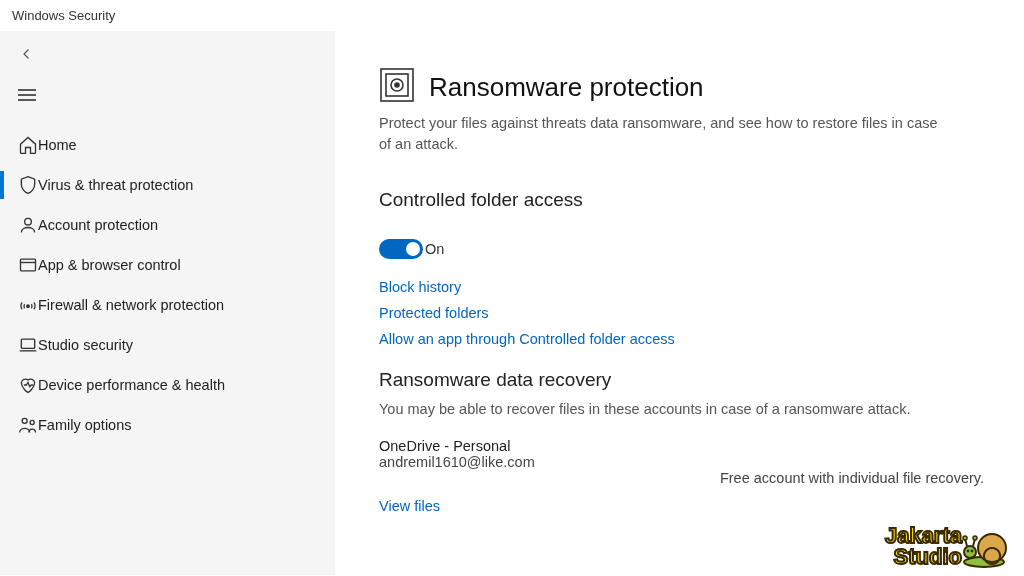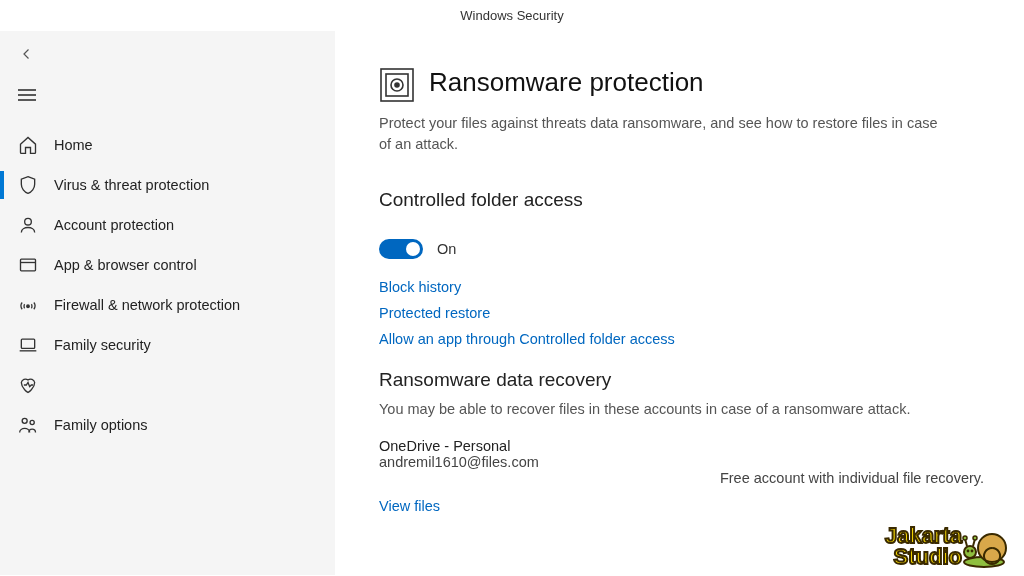--- a/index.html
+++ b/index.html
@@ -1,36 +1,36 @@
 <!DOCTYPE html>
 <html><head>
 <meta charset="utf-8">
 <style>
 * { margin: 0; padding: 0; box-sizing: border-box; font-family: "Segoe UI", Arial, sans-serif; }
 body { width: 1024px; height: 576px; background: #fff; overflow: hidden; position: relative; }
-.app-title { font-size: 13px; padding: 8px 28px; color: #333; text-align: center; }
+.app-title { font-size: 13px; padding: 8px 12px; color: #333; }
 .container { display: flex; height: calc(100% - 32px); }
 .sidebar { width: 335px; background: #f5f5f5; padding-top: 6px; }
 .back-btn { padding: 8px 18px; cursor: pointer; }
 .back-btn svg { width: 18px; height: 18px; }
 .hamburger { padding: 12px 18px; cursor: pointer; }
 .hamburger svg { width: 18px; height: 12px; }
 .nav { margin-top: 8px; }
-.nav-item { display: flex; align-items: center; padding: 10px 18px; cursor: pointer; gap: 16px; position: relative; }
+.nav-item { display: flex; align-items: center; padding: 10px 18px; cursor: pointer; position: relative; }
 .nav-item.selected::before { content: ""; position: absolute; left: 0; top: 6px; bottom: 6px; width: 4px; background: #0078d4; }
 .nav-item .icon { width: 20px; height: 20px; display: flex; align-items: center; justify-content: center; color: #333; }
 .nav-item .label { font-size: 14.5px; color: #222; }
 .content { flex: 1; padding: 36px 40px 20px 44px; overflow-y: auto; }
-.page-header { display: flex; align-items: flex-start; gap: 14px; margin-bottom: 10px; }
+.page-header { display: flex; align-items: flex-end; gap: 14px; margin-bottom: 10px; }
 .page-header .page-icon { width: 36px; height: 36px; }
 .page-title { font-size: 26px; font-weight: 400; color: #111; }
 .page-desc { font-size: 14.5px; color: #555; line-height: 1.45; margin-bottom: 34px; max-width: 560px; }
 .section-title { font-size: 19px; font-weight: 500; color: #222; margin-bottom: 8px; }
 .section-desc { font-size: 14.5px; color: #555; line-height: 1.45; margin-bottom: 18px; max-width: 560px; }
-.toggle-row { display: flex; align-items: center; gap: 14px; margin-bottom: 20px; margin-top: 28px; }
+.toggle-row { display: flex; align-items: center; gap: 2px; margin-bottom: 20px; margin-top: 28px; }
 .toggle { width: 44px; height: 20px; background: #0067c0; border-radius: 10px; position: relative; cursor: pointer; }
 .toggle::after { content: ""; position: absolute; right: 3px; top: 3px; width: 14px; height: 14px; background: #fff; border-radius: 50%; }
 .toggle-label { font-size: 14.5px; color: #333; }
 .link { font-size: 14.5px; color: #0067c0; cursor: pointer; margin-bottom: 10px; display: block; }
 .section2 { margin-top: 22px; }
 .account-block { margin-top: 12px; }
 .account-name { font-size: 14.5px; color: #222; }
 .account-email { font-size: 14.5px; color: #444; }
 .account-desc { font-size: 14.5px; color: #444; margin-bottom: 12px; text-align: right; }
 .watermark { position: absolute; right: 10px; bottom: 8px; display: flex; align-items: center; }
@@ -100,29 +100,30 @@
           </span>
         <span class="label">Firewall &amp; network protection</span>
       </div>
       <div class="nav-item">
         <span class="icon">
             <svg viewBox="0 0 24 24" width="20" height="20" fill="none" stroke="#333" stroke-width="1.6">
               <rect x="4" y="5" width="16" height="11" rx="1"></rect>
               <line x1="2" y1="19" x2="22" y2="19"></line>
             </svg>
           </span>
-        <span class="label">Family security</span>
+        <span class="label">Studio security</span>
       </div>
       <div class="nav-item">
         <span class="icon">
             <svg viewBox="0 0 24 24" width="20" height="20" fill="none" stroke="#333" stroke-width="1.6">
               <path d="M12 21s-8-5-8-12a5 5 0 0 1 8-3 5 5 0 0 1 8 3c0 7-8 12-8 12z"></path>
               <path d="M7 12h3l2-3 2 5 2-2h2"></path>
             </svg>
           </span>
+        <span class="label">Device performance &amp; health</span>
       </div>
       <div class="nav-item">
         <span class="icon">
             <svg viewBox="0 0 24 24" width="20" height="20" fill="none" stroke="#333" stroke-width="1.6">
               <circle cx="8" cy="7" r="3"></circle>
               <circle cx="17" cy="9" r="2.5"></circle>
               <path d="M2 21c0-3 3-5 6-5s6 2 6 5M13 21c0-2.5 2-4 4-4s4 1.5 4 4"></path>
             </svg>
           </span>
         <span class="label">Family options</span>
@@ -143,29 +144,29 @@
       <h1 class="page-title">Ransomware protection</h1>
     </div>
     <p class="page-desc">Protect your files against threats data ransomware, and see how to restore files in case of an attack.</p>
 
     <h2 class="section-title">Controlled folder access</h2>
     <div class="toggle-row">
       <div class="toggle"></div>
       <span class="toggle-label">On</span>
     </div>
     <a class="link">Block history</a>
-    <a class="link">Protected restore</a>
+    <a class="link">Protected folders</a>
     <a class="link">Allow an app through Controlled folder access</a>
 
     <div class="section2">
       <h2 class="section-title">Ransomware data recovery</h2>
       <p class="section-desc">You may be able to recover files in these accounts in case of a ransomware attack.</p>
       <div class="account-block">
         <div class="account-name">OneDrive - Personal</div>
-        <div class="account-email">andremil1610@files.com</div>
+        <div class="account-email">andremil1610@like.com</div>
         <div class="account-desc">Free account with individual file recovery.</div>
         <a class="link">View files</a>
       </div>
     </div>
   </div>
 </div>
 
 <div class="watermark">
   <div class="wm-text">
     <div>Jakarta</div>

